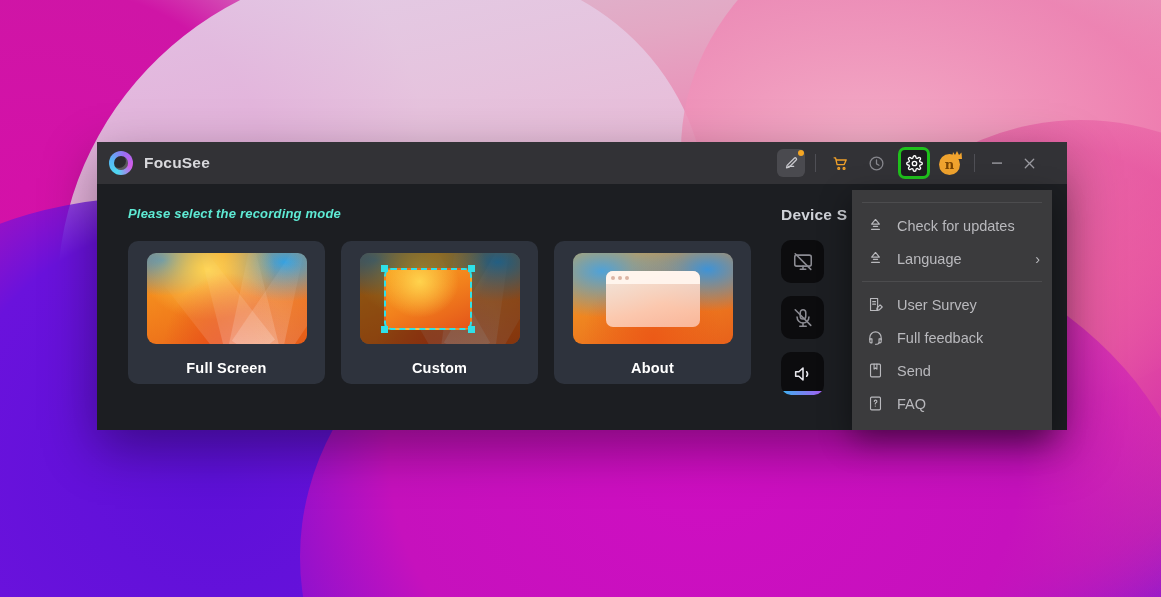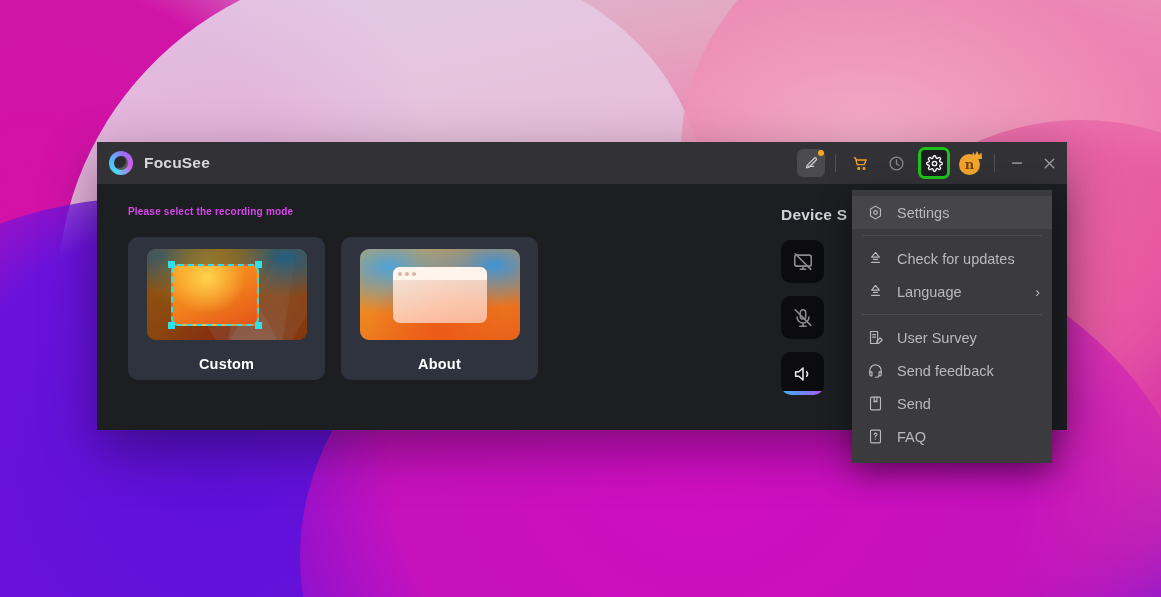--- a/index.html
+++ b/index.html
@@ -59,21 +59,21 @@
     background: #1c1e22;
     box-shadow: 0 18px 50px rgba(0,0,0,.38);
     overflow: hidden;
   }
 
   
   #titlebar {
     height: 42px;
     background: #323236;
     display: flex; align-items: center;
-    padding: 0 2px 0 12px;
+    padding: 0 22px 0 12px;
   }
   #app-logo {
     width: 24px; height: 24px; border-radius: 50%;
     background: conic-gradient(from 200deg, #4fd8f0, #57b6f5, #9b6cf2, #d45ce8, #4fd8f0);
     position: relative; flex: none;
   }
   #app-logo::after {
     content: ""; position: absolute; left: 5px; top: 5px;
     width: 14px; height: 14px; border-radius: 50%;
     background: #2b2b2f;
@@ -121,21 +121,21 @@
   .win-btn {
     width: 28px; height: 28px; margin: 0 2px;
     display: flex; align-items: center; justify-content: center;
     color: #9a9aa0; cursor: pointer;
   }
 
   
   #app-body { display: flex; height: 246px; padding: 22px 0 0 0; }
   #left-pane { width: 672px; padding-left: 31px; }
   #section-title {
-    color: #d946ef; font-size: 10px; font-weight: bold; letter-spacing: .2px;
+    color: #5eead4; font-size: 13px; font-weight: bold; letter-spacing: .2px; font-style: italic;
   }
   #mode-cards { display: flex; gap: 16px; margin-top: 20px; }
   .mode-card {
     width: 197px; height: 143px;
     background: #2e333d; border-radius: 10px;
     padding: 12px 12px 0;
     display: flex; flex-direction: column; align-items: center;
     cursor: pointer;
   }
   .thumb {
@@ -313,20 +313,29 @@
       </div>
     </div>
 
     <div id="app-body">
 
       <div id="left-pane">
         <div id="section-title">Please select the recording mode</div>
 
         <div id="mode-cards">
 
+          <div class="mode-card">
+            <div class="thumb">
+              <div class="ray" style="transform:rotate(-38deg)"></div>
+              <div class="ray" style="transform:rotate(-14deg)"></div>
+              <div class="ray" style="transform:rotate(12deg)"></div>
+              <div class="ray" style="transform:rotate(34deg)"></div>
+            </div>
+            <div class="thumb-card-label">Full Screen</div>
+          </div>
 
           <div class="mode-card">
             <div class="thumb dim">
               <div class="ray" style="transform:rotate(-30deg)"></div>
               <div class="ray" style="transform:rotate(8deg)"></div>
               <div class="ray" style="transform:rotate(30deg)"></div>
               <div class="sel-region">
                 <span class="handle h-tl"></span>
                 <span class="handle h-tr"></span>
                 <span class="handle h-bl"></span>
@@ -387,29 +396,20 @@
             </div>
           </div>
 
         </div>
       </div>
     </div>
   </div>
 
   <div id="settings-menu">
 
-    <div class="menu-item hovered">
-      <span class="menu-icon">
-        <svg width="17" height="17" viewBox="0 0 24 24" fill="none" stroke="#b9b9bd" stroke-width="1.6">
-          <path d="M12 3 19 7 19 17 12 21 5 17 5 7 Z"></path>
-          <circle cx="12" cy="12" r="2.6"></circle>
-        </svg>
-      </span>
-      <span class="menu-label">Settings</span>
-    </div>
 
     <div class="menu-sep"></div>
 
 
     <div class="menu-item">
       <span class="menu-icon">
         <svg width="17" height="17" viewBox="0 0 24 24" fill="none" stroke="#b9b9bd" stroke-width="1.6" stroke-linecap="round" stroke-linejoin="round">
           <path d="M12 3.5 6.5 10h11z"></path>
           <path d="M9 13.2h6"></path>
           <path d="M6.5 17.5h11"></path>
@@ -445,21 +445,21 @@
 
     <div class="menu-item">
       <span class="menu-icon">
         <svg width="17" height="17" viewBox="0 0 24 24" fill="none" stroke="#b9b9bd" stroke-width="1.6" stroke-linecap="round" stroke-linejoin="round">
           <path d="M4 15v-3a8 8 0 0 1 16 0v3"></path>
           <path d="M4 14h3v5.5H5.5A1.5 1.5 0 0 1 4 18z"></path>
           <path d="M20 14h-3v5.5h1.5A1.5 1.5 0 0 0 20 18z"></path>
           <path d="M17 19.5a3 3 0 0 1-3 2h-2"></path>
         </svg>
       </span>
-      <span class="menu-label">Send feedback</span>
+      <span class="menu-label">Full feedback</span>
     </div>
 
     <div class="menu-item">
       <span class="menu-icon">
         <svg width="17" height="17" viewBox="0 0 24 24" fill="none" stroke="#b9b9bd" stroke-width="1.6" stroke-linecap="round" stroke-linejoin="round">
           <rect x="5" y="3" width="14" height="18" rx="1.5"></rect>
           <path d="M10 3v7l2-1.6 2 1.6V3"></path>
         </svg>
       </span>
       <span class="menu-label">Send</span>

